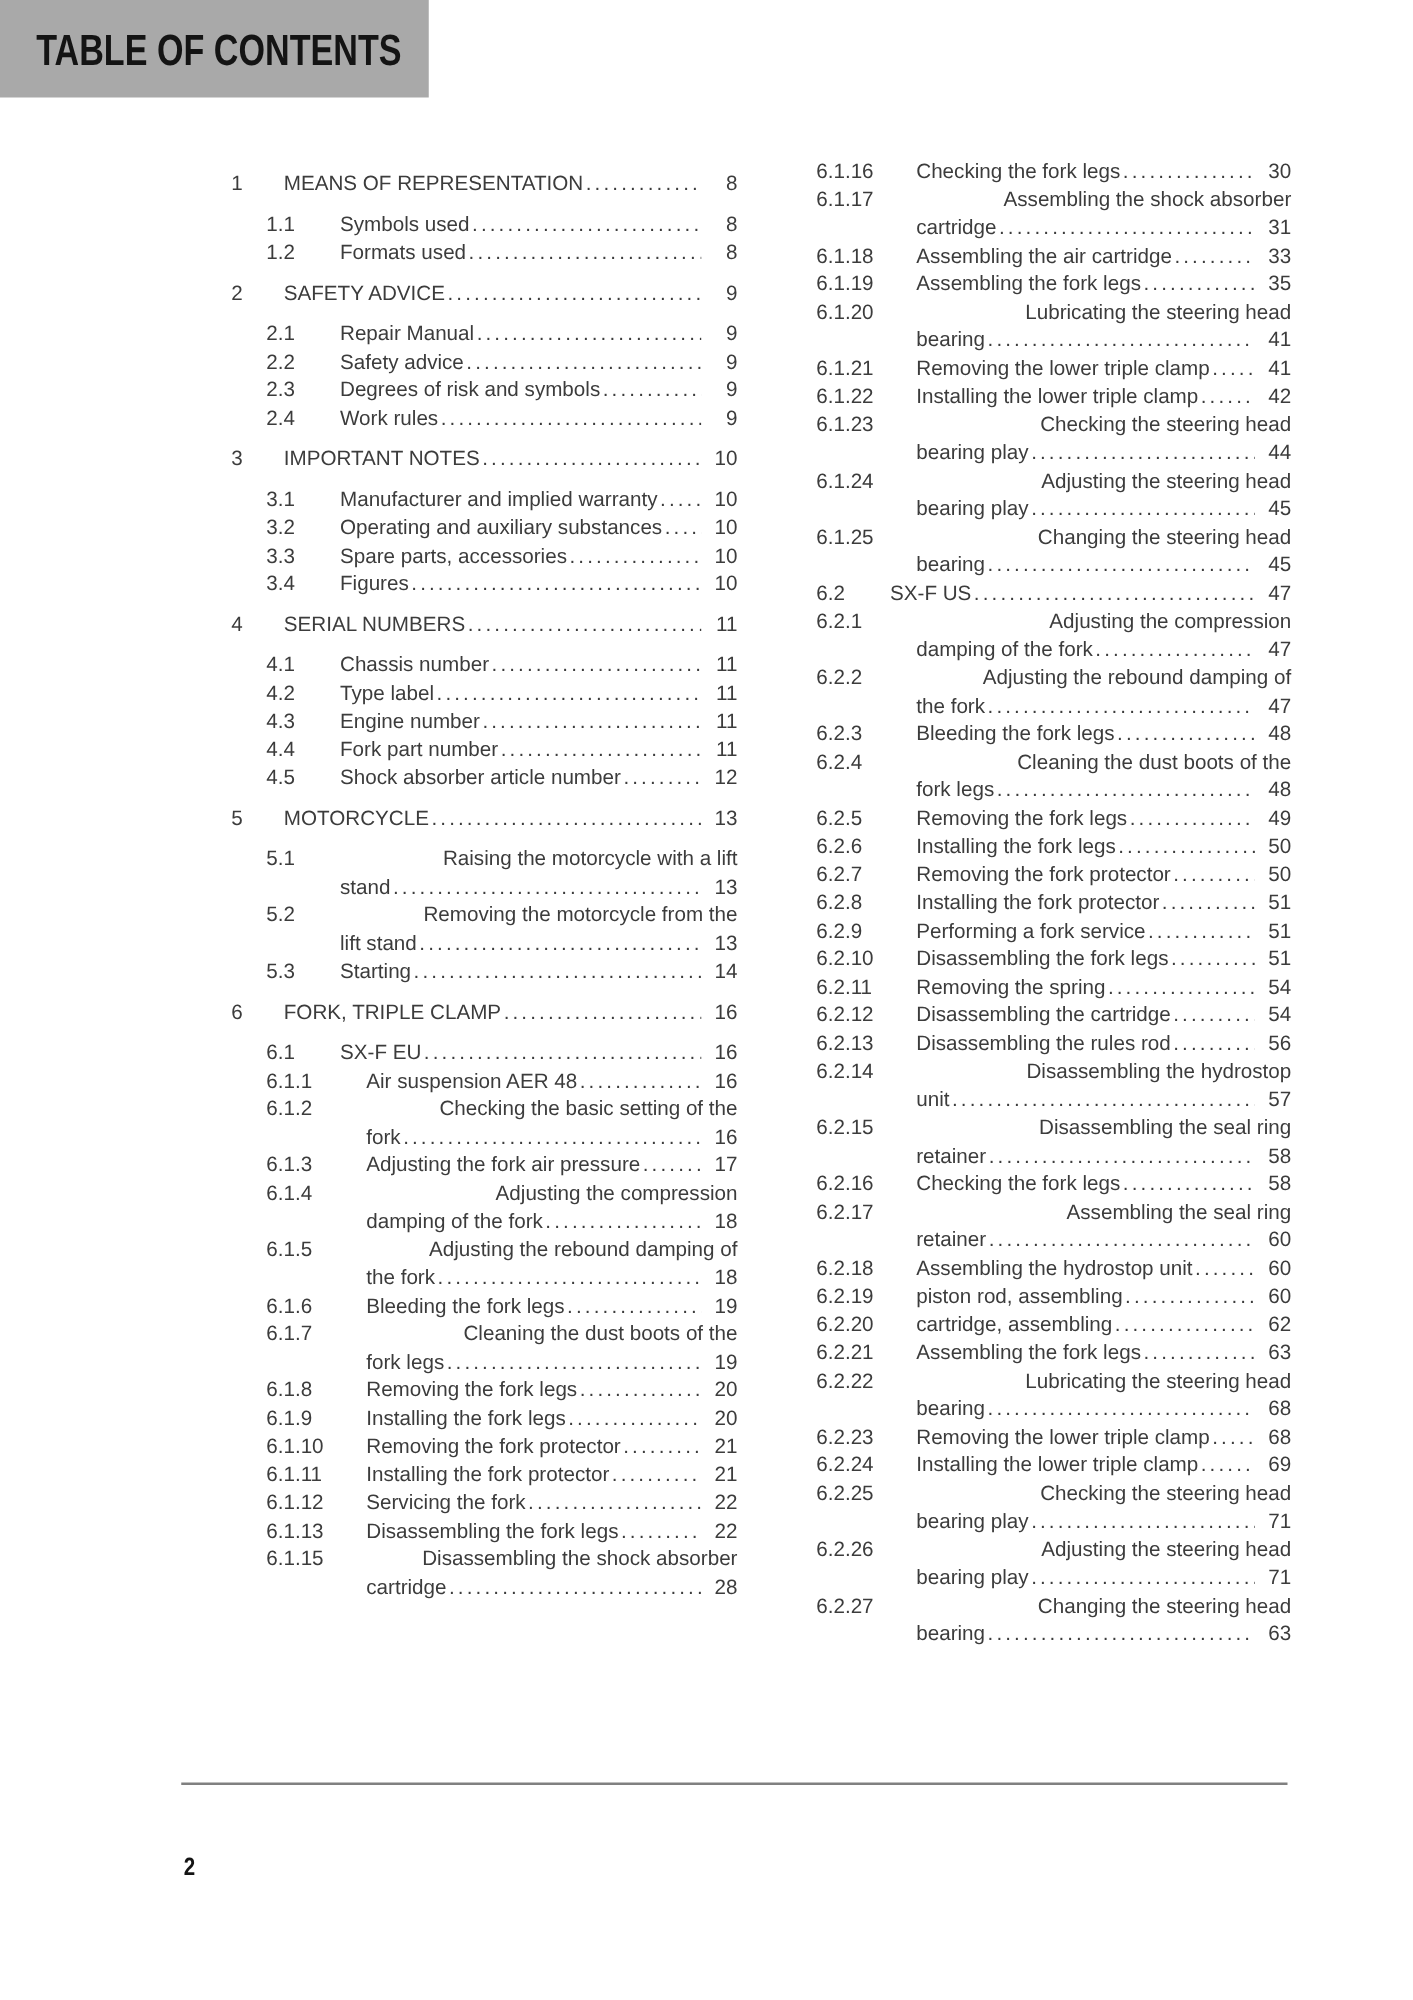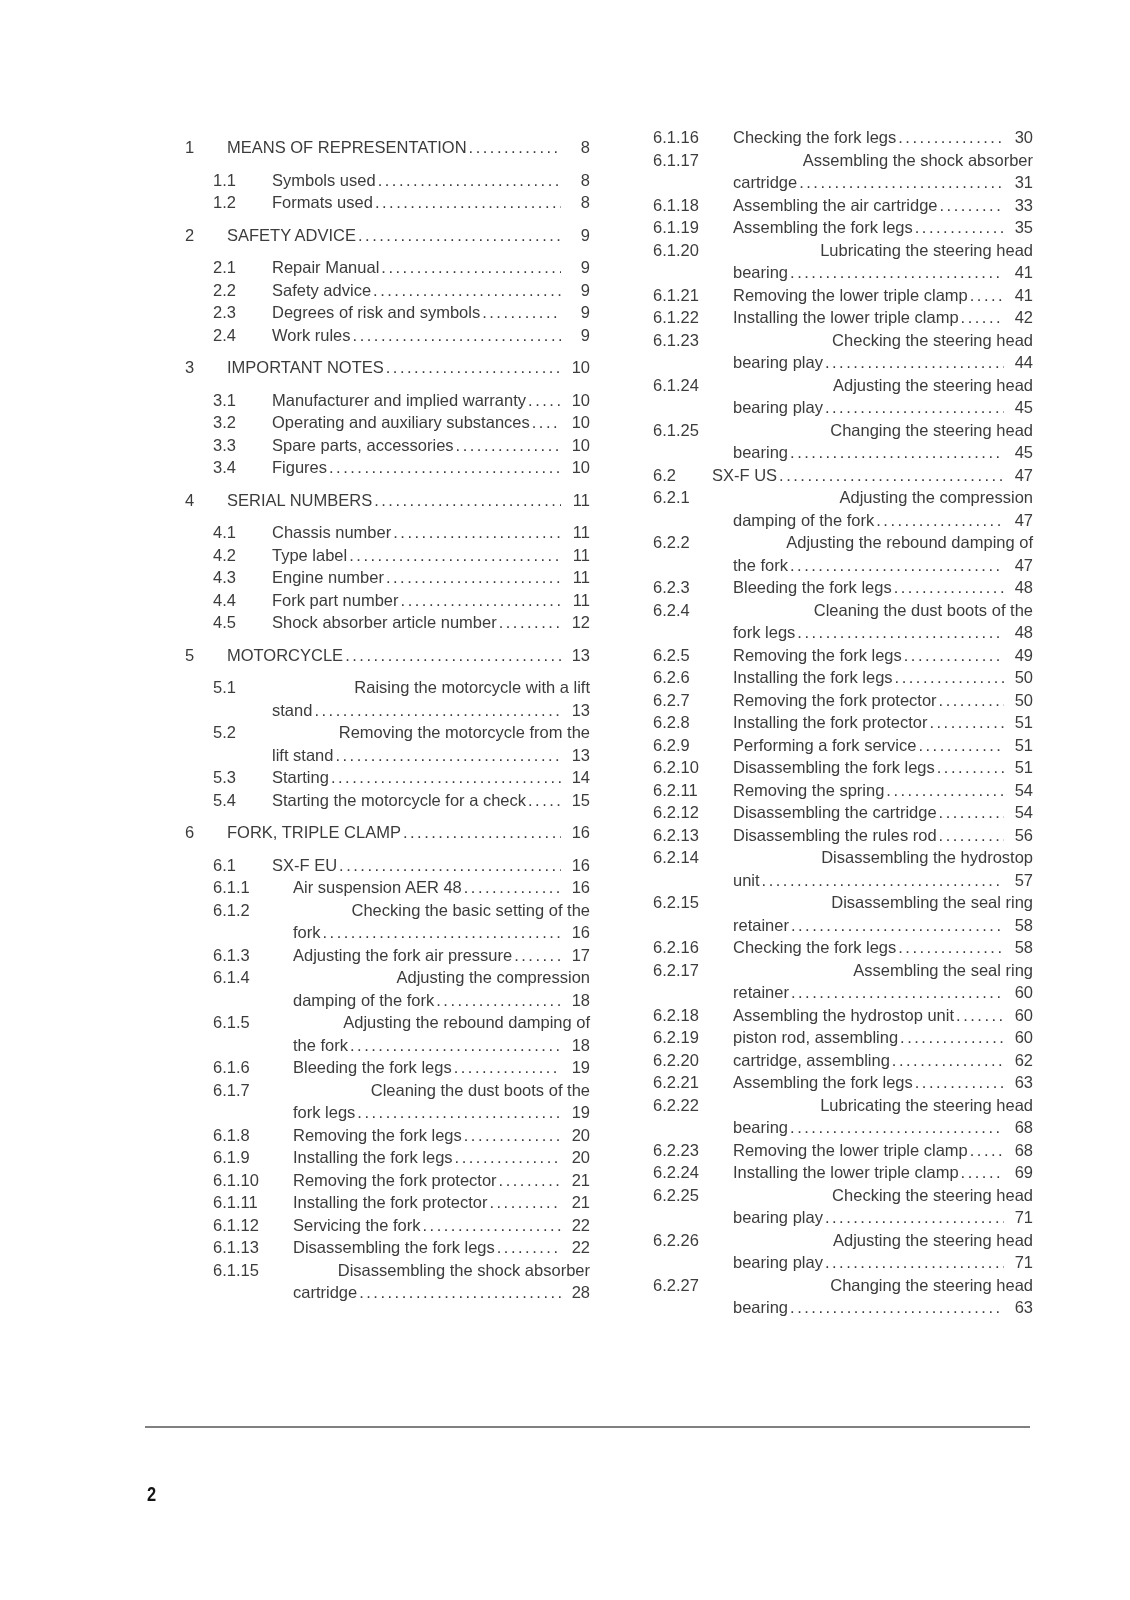--- a/index.html
+++ b/index.html
@@ -71,20 +71,23 @@
     position: absolute; left: 147px; top: 1483px;
     font-size: 20px; font-weight: bold; color: #141414;
     transform: scaleX(0.82); transform-origin: left top;
   }
 </style>
 </head>
 <body>
 
 <div class="page">
 
+  <div class="header-box">
+    <div class="header-title">TABLE OF CONTENTS</div>
+  </div>
 
   <div class="toc-wrap">
     <div class="toc-col col-left">
         <div class="toc-entry level1">
           <span class="toc-num">1</span>
           <div class="toc-body">
             <div class="toc-line-last">
               <span class="toc-text">MEANS OF REPRESENTATION</span>
               <span class="toc-leader"></span>
               <span class="toc-page">8</span>
@@ -306,30 +309,20 @@
         <div class="toc-entry level2">
           <span class="toc-num">5.3</span>
           <div class="toc-body">
             <div class="toc-line-last">
               <span class="toc-text">Starting</span>
               <span class="toc-leader"></span>
               <span class="toc-page">14</span>
             </div>
           </div>
         </div>
-        <div class="toc-entry level2">
-          <span class="toc-num">5.4</span>
-          <div class="toc-body">
-            <div class="toc-line-last">
-              <span class="toc-text">Starting the motorcycle for a check</span>
-              <span class="toc-leader"></span>
-              <span class="toc-page">15</span>
-            </div>
-          </div>
-        </div>
         <div class="toc-entry level1">
           <span class="toc-num">6</span>
           <div class="toc-body">
             <div class="toc-line-last">
               <span class="toc-text">FORK, TRIPLE CLAMP</span>
               <span class="toc-leader"></span>
               <span class="toc-page">16</span>
             </div>
           </div>
         </div>

